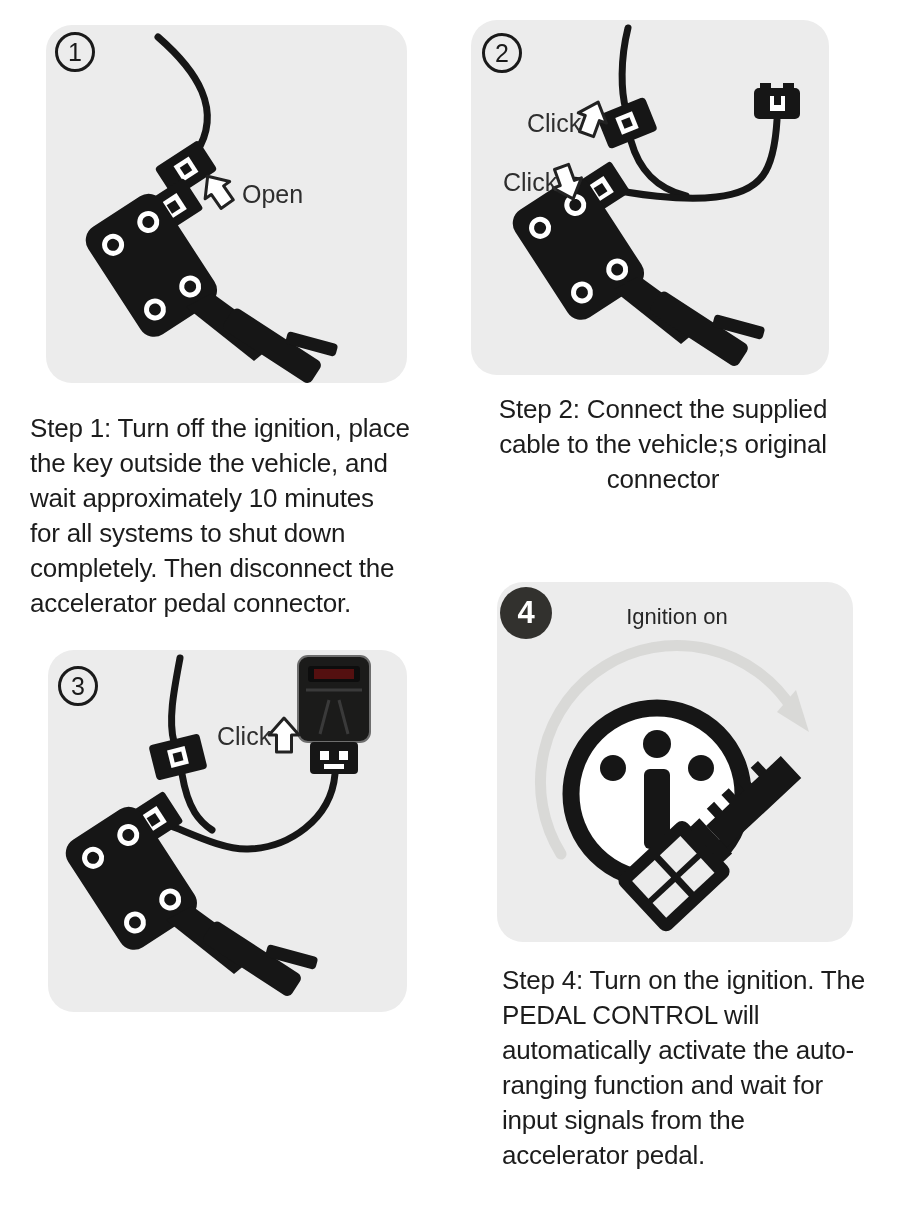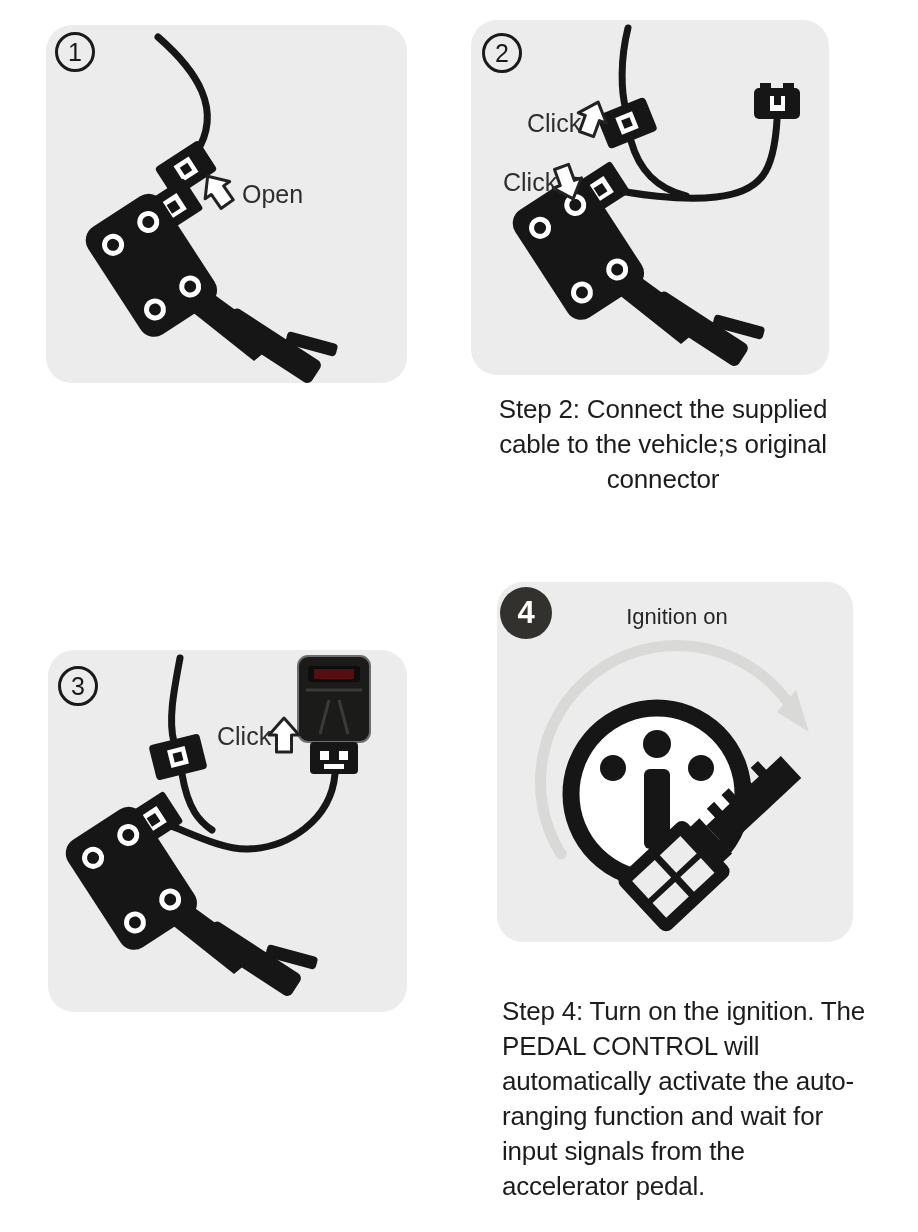--- a/index.html
+++ b/index.html
@@ -9,21 +9,21 @@
   .panel svg.art{position:absolute;left:0;top:0;width:100%;height:100%;overflow:visible;}
   #panel1{left:46px;top:25px;width:361px;height:358px;}
   #panel2{left:471px;top:20px;width:358px;height:355px;}
   #panel3{left:48px;top:650px;width:359px;height:362px;}
   #panel4{left:497px;top:582px;width:356px;height:360px;}
   .caption{position:absolute;color:#1c1c1c;font-size:26px;line-height:35px;
            letter-spacing:-0.2px;white-space:pre-line;}
   #caption1{left:30px;top:411px;width:410px;}
   #caption2{left:483px;top:392px;width:360px;text-align:center;}
   #caption3{left:48px;top:1037px;width:400px;}
-  #caption4{left:502px;top:963px;width:390px;margin-top:31px;}
+  #caption4{left:502px;top:963px;width:390px;}
   .badge-outline{position:absolute;width:40px;height:40px;border:3.5px solid #1a1a1a;
            border-radius:50%;display:flex;align-items:center;justify-content:center;
            font-size:25px;font-weight:500;color:#1a1a1a;box-sizing:border-box;}
   .badge-filled{position:absolute;width:52px;height:52px;background:#32312e;color:#fff;
            border-radius:50%;display:flex;align-items:center;justify-content:center;
            font-size:31px;font-weight:700;}
   .panel-title{position:absolute;left:92px;top:22px;width:176px;text-align:center;
            font-size:22px;font-weight:500;color:#262626;}
   svg text{font-family:"Liberation Sans",sans-serif;font-size:25px;font-weight:500;fill:#2e2e2e;}
 </style>
@@ -138,20 +138,26 @@
         <rect x="80" y="-24" width="14" height="48" fill="#161616"></rect>
         <polygon fill="#161616" points="94,16 94,-14 106,-14 106,-26 116,-26 116,-14 126,-14
                  126,-26 136,-26 136,-14 146,-14 146,-26 156,-26 156,-14 166,-14 166,-26
                  176,-26 176,-14 196,-14 196,16"></polygon>
       </g>
     </svg>
     <div class="panel-title">Ignition on</div>
     <div class="badge-filled" style="left:3px;top:5px;">4</div>
   </div>
 
+  <div class="caption" id="caption1">Step 1: Turn off the ignition, place
+the key outside the vehicle, and
+wait approximately 10 minutes
+for all systems to shut down
+completely. Then disconnect the
+accelerator pedal connector.</div>
   <div class="caption" id="caption2">Step 2: Connect the supplied
 cable to the vehicle;s original
 connector</div>
   <div class="caption" id="caption4">Step 4: Turn on the ignition. The
 PEDAL CONTROL will
 automatically activate the auto-
 ranging function and wait for
 input signals from the
 accelerator pedal.</div>
 

